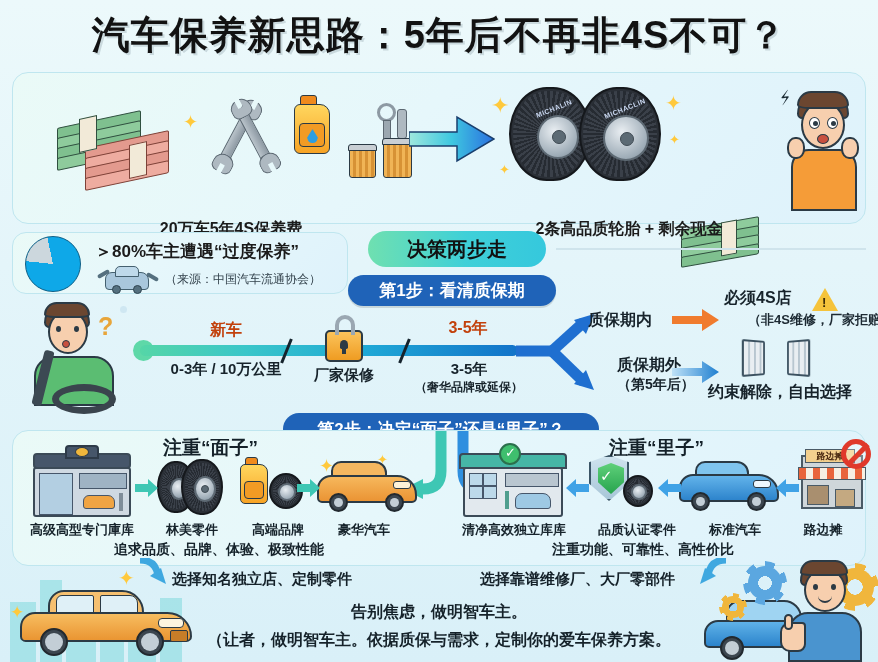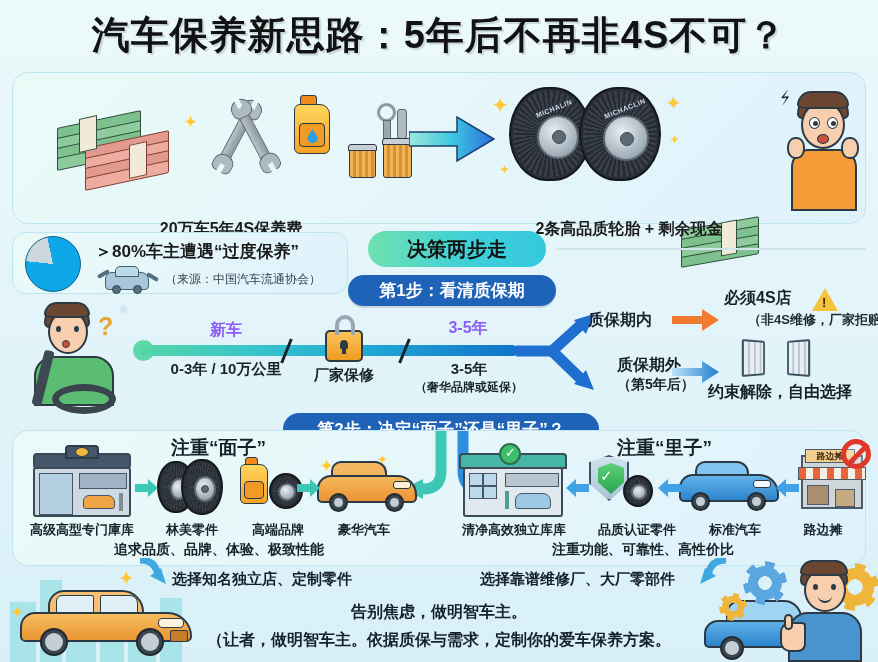--- a/index.html
+++ b/index.html
@@ -180,21 +180,21 @@
   }
   .tl-dot {
     position: absolute; left: 133px; top: 340px; width: 21px; height: 21px;
     border-radius: 50%; background: #5ed8a8;
   }
   .tl-slash {
     position: absolute; width: 3px; height: 26px; background: #15232c;
     transform: rotate(22deg);
   }
   .tl-label-top {
-    position: absolute; font-size: 16px; font-weight: bold; color: #8b5cf6;
+    position: absolute; font-size: 16px; font-weight: bold; color: #c2410c;
     white-space: nowrap; text-align: center;
   }
   .tl-label-bot {
     position: absolute; font-size: 15px; font-weight: bold; color: #17232b;
     white-space: nowrap; text-align: center;
   }
   .tl-sub { font-size: 12px; font-weight: bold; display: block; }
 
   .lock {
     position: absolute; left: 325px; top: 330px; width: 38px; height: 32px;
@@ -236,21 +236,21 @@
   }
   .gate {
     position: absolute; width: 24px; height: 36px;
     background: repeating-linear-gradient(90deg,#e9eef2 0 4px,#b8c6d0 4px 6px);
     border: 2px solid #3c5160; border-radius: 2px;
   }
 
   
   #panel-step2 { left: 12px; top: 430px; width: 854px; height: 136px; }
   .side-title {
-    position: absolute; font-size: 19px; font-weight: bold; color: #15222a; white-space: nowrap; margin-left: 8px;
+    position: absolute; font-size: 19px; font-weight: bold; color: #15222a; white-space: nowrap;
   }
   .item-cap {
     position: absolute; font-size: 13px; font-weight: bold; color: #16232b;
     white-space: nowrap; text-align: center;
   }
   .bullet-line {
     position: absolute; font-size: 14px; font-weight: bold; color: #16232b;
     white-space: nowrap; text-align: center;
   }
 

